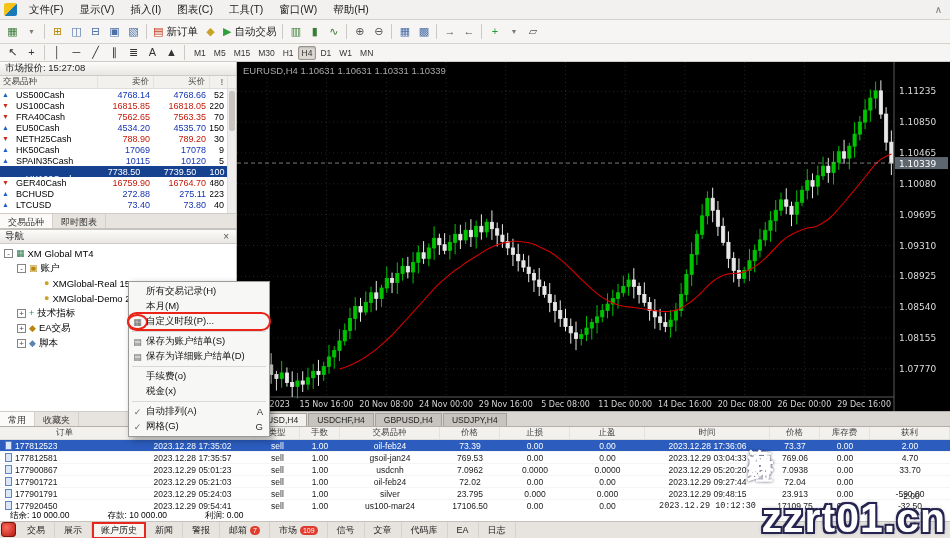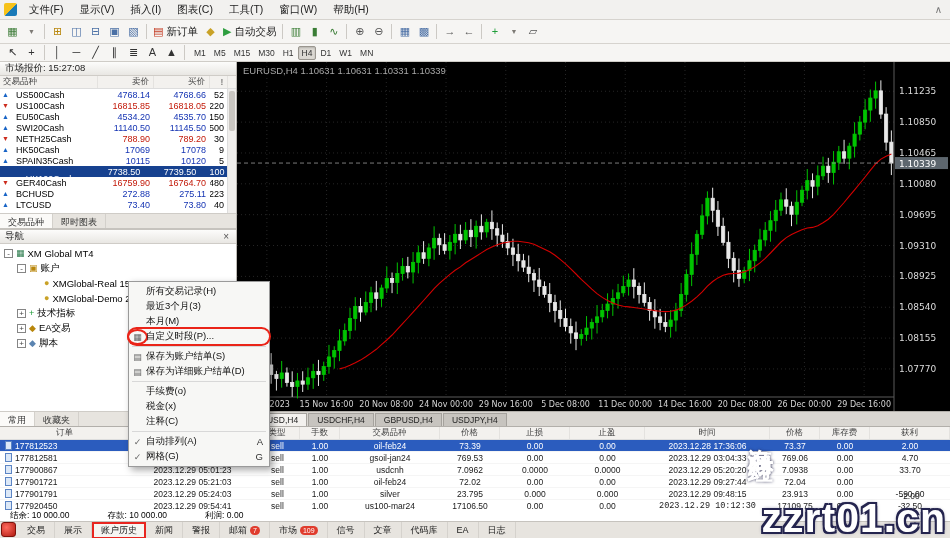--- a/index.html
+++ b/index.html
@@ -281,35 +281,35 @@
               <div class="mw-cell sym">
                 <span class="mw-arrow down">▼</span>
                 <span>US100Cash</span>
               </div>
               <div class="mw-cell num w-bid val-red">16815.85</div>
               <div class="mw-cell num w-ask val-red">16818.05</div>
               <div class="mw-cell num w-spread">220</div>
             </div>
             <div class="mw-row">
               <div class="mw-cell sym">
+                <span class="mw-arrow down">▼</span>
+                <span>FRA40Cash</span>
+              </div>
+              <div class="mw-cell num w-bid val-red">7562.65</div>
+              <div class="mw-cell num w-ask val-red">7563.35</div>
+              <div class="mw-cell num w-spread">70</div>
+            </div>
+            <div class="mw-row">
+              <div class="mw-cell sym">
                 <span class="mw-arrow up">▲</span>
                 <span>EU50Cash</span>
               </div>
               <div class="mw-cell num w-bid val-blue">4534.20</div>
               <div class="mw-cell num w-ask val-blue">4535.70</div>
               <div class="mw-cell num w-spread">150</div>
-            </div>
-            <div class="mw-row">
-              <div class="mw-cell sym">
-                <span class="mw-arrow up">▲</span>
-                <span>SWI20Cash</span>
-              </div>
-              <div class="mw-cell num w-bid val-blue">11140.50</div>
-              <div class="mw-cell num w-ask val-blue">11145.50</div>
-              <div class="mw-cell num w-spread">500</div>
             </div>
             <div class="mw-row">
               <div class="mw-cell sym">
                 <span class="mw-arrow down">▼</span>
                 <span>NETH25Cash</span>
               </div>
               <div class="mw-cell num w-bid val-red">788.90</div>
               <div class="mw-cell num w-ask val-red">789.20</div>
               <div class="mw-cell num w-spread">30</div>
             </div>
@@ -907,24 +907,20 @@
       </div>
   </div>
 
   <div class="context-menu">
       <div class="cm-item">
         <span class="cm-icon"></span>
         <span class="cm-label">所有交易记录(H)</span>
       </div>
       <div class="cm-item">
         <span class="cm-icon"></span>
-        <span class="cm-label">最近3个月(3)</span>
-      </div>
-      <div class="cm-item">
-        <span class="cm-icon"></span>
         <span class="cm-label">本月(M)</span>
       </div>
       <div class="cm-item annotated">
         <span class="cm-icon annotated-icon">▦</span>
         <span class="cm-label">自定义时段(P)...</span>
       </div>
       <div class="cm-sep"></div>
       <div class="cm-item">
         <span class="cm-icon">▤</span>
         <span class="cm-label">保存为账户结单(S)</span>
@@ -934,24 +930,20 @@
         <span class="cm-label">保存为详细账户结单(D)</span>
       </div>
       <div class="cm-sep"></div>
       <div class="cm-item">
         <span class="cm-icon"></span>
         <span class="cm-label">手续费(o)</span>
       </div>
       <div class="cm-item">
         <span class="cm-icon"></span>
         <span class="cm-label">税金(x)</span>
-      </div>
-      <div class="cm-item">
-        <span class="cm-icon"></span>
-        <span class="cm-label">注释(C)</span>
       </div>
       <div class="cm-sep"></div>
       <div class="cm-item">
         <span class="cm-icon">✓</span>
         <span class="cm-label">自动排列(A)</span>
         <span class="cm-shortcut">A</span>
       </div>
       <div class="cm-item">
         <span class="cm-icon">✓</span>
         <span class="cm-label">网格(G)</span>

